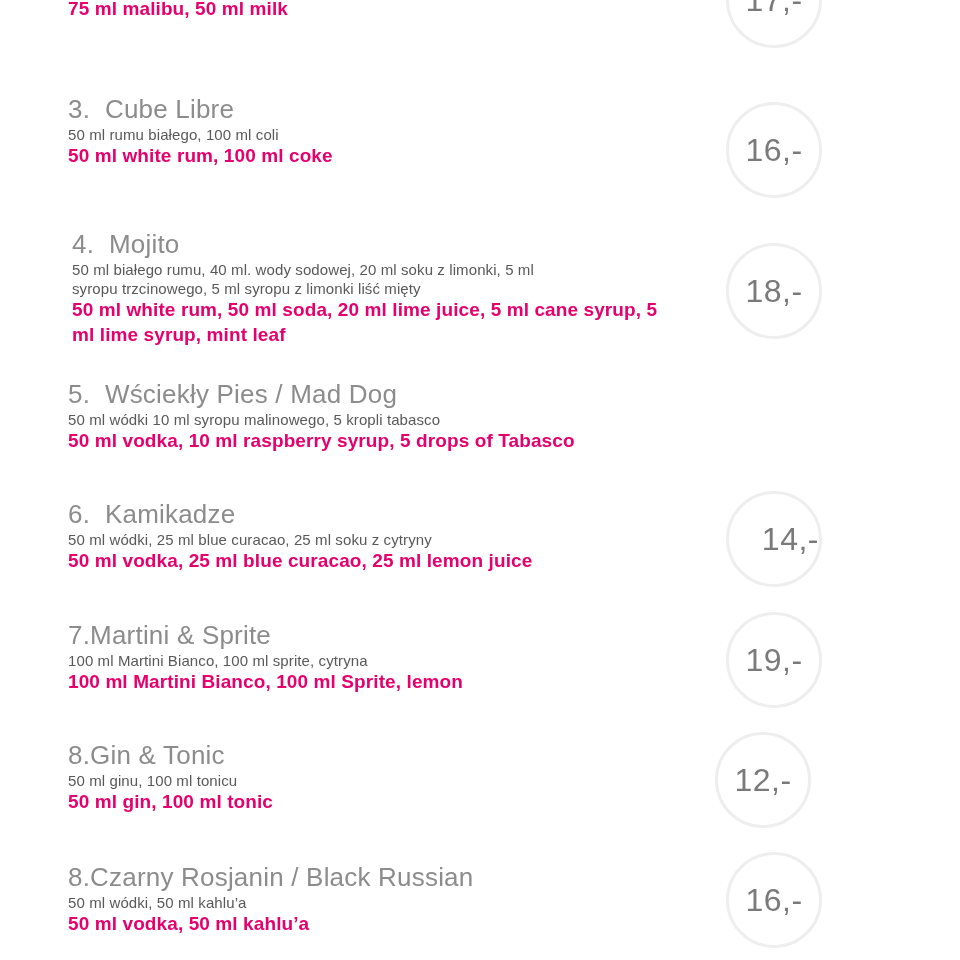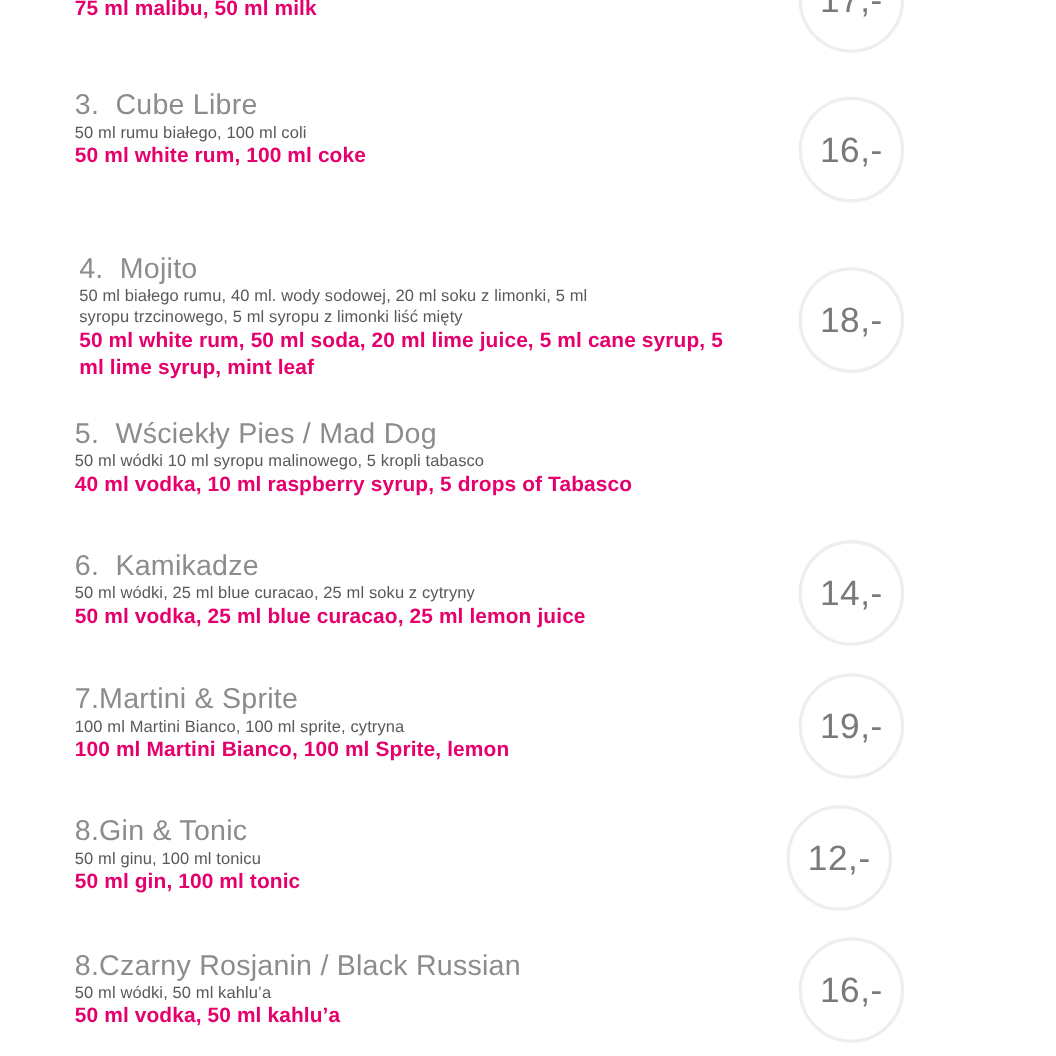--- a/index.html
+++ b/index.html
@@ -63,28 +63,28 @@
   .price-badge span {
     color: #7a7a7a;
     font-size: 32px;
     font-weight: 400;
     line-height: 1;
     letter-spacing: 0.5px;
   }
   
   #item-0 { position: absolute; top: -22px; left: 0; right: 0; }
   #item-0 .price-badge { top: -26px; }
-  #item-1 { position: absolute; top: 80px; left: 0; right: 0; }
+  #item-1 { position: absolute; top: 94px; left: 0; right: 0; }
   #item-1 .price-badge { top: 8px; }
   #item-2 { position: absolute; top: 229px; left: 4px; right: 0; }
   #item-2 .price-badge { top: 14px; }
   #item-3 { position: absolute; top: 379px; left: 0; right: 0; }
   #item-3 .price-badge { top: -2px; }
   #item-4 { position: absolute; top: 499px; left: 0; right: 0; }
-  #item-4 .price-badge { top: -8px; }
+  #item-4 .price-badge { top: -8px; justify-content: flex-end; }
   #item-5 { position: absolute; top: 620px; left: 0; right: 0; }
   #item-5 .price-badge { top: -8px; }
   #item-6 { position: absolute; top: 740px; left: 0; right: 11px; }
   #item-6 .price-badge { top: -8px; }
   #item-7 { position: absolute; top: 862px; left: 0; right: 0; }
   #item-7 .price-badge { top: -10px; }
   .desc-line { display: block; }
 </style>
 </head>
 <body>
@@ -130,21 +130,21 @@
       <span>18,-</span>
     </div>
   </div>
 
   <div class="item" id="item-3">
     <div class="item-title">5.  Wściekły Pies / Mad Dog</div>
     <div class="item-desc-pl">
       <span class="desc-line">50 ml wódki 10 ml syropu  malinowego, 5 kropli tabasco</span>
     </div>
     <div class="item-desc-en">
-      <span class="desc-line">40 ml vodka, 10 ml raspberry syrup, 5 drops of Tabasco</span>
+      <span class="desc-line">50 ml vodka, 10 ml raspberry syrup, 5 drops of Tabasco</span>
     </div>
   </div>
 
   <div class="item" id="item-4">
     <div class="item-title">6.  Kamikadze</div>
     <div class="item-desc-pl">
       <span class="desc-line">50 ml wódki, 25 ml blue curacao, 25 ml soku z cytryny</span>
     </div>
     <div class="item-desc-en">
       <span class="desc-line">50 ml vodka, 25 ml blue curacao, 25 ml lemon juice</span>

